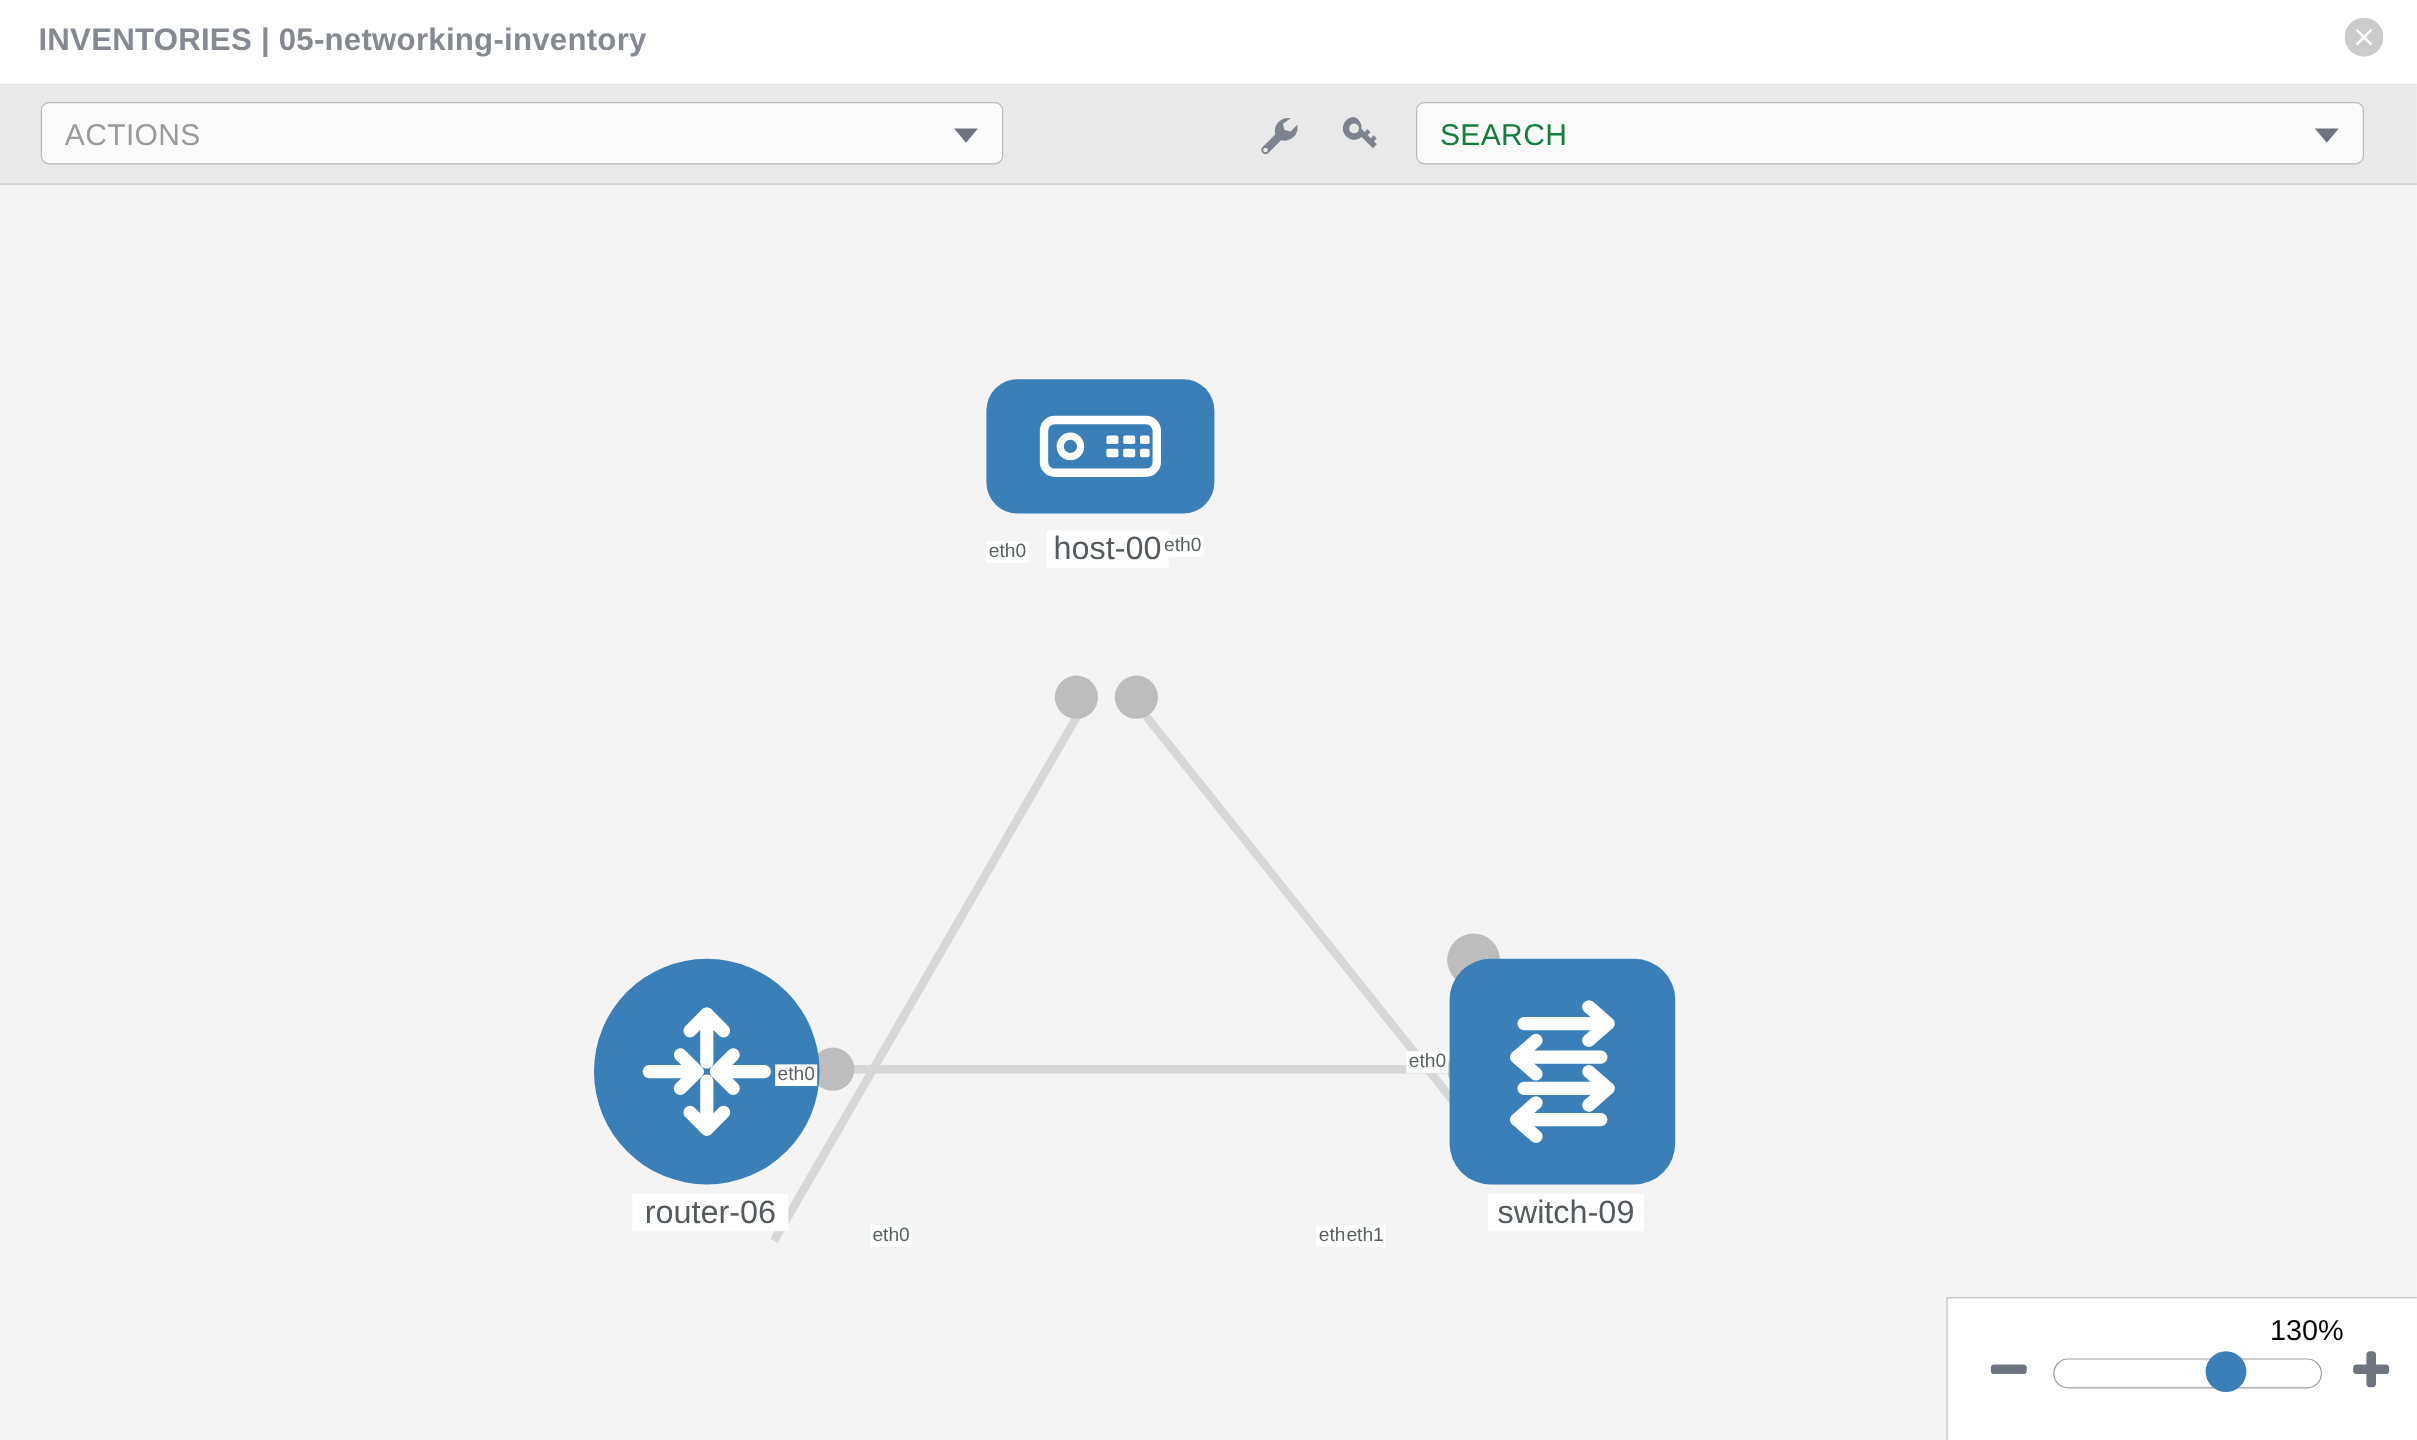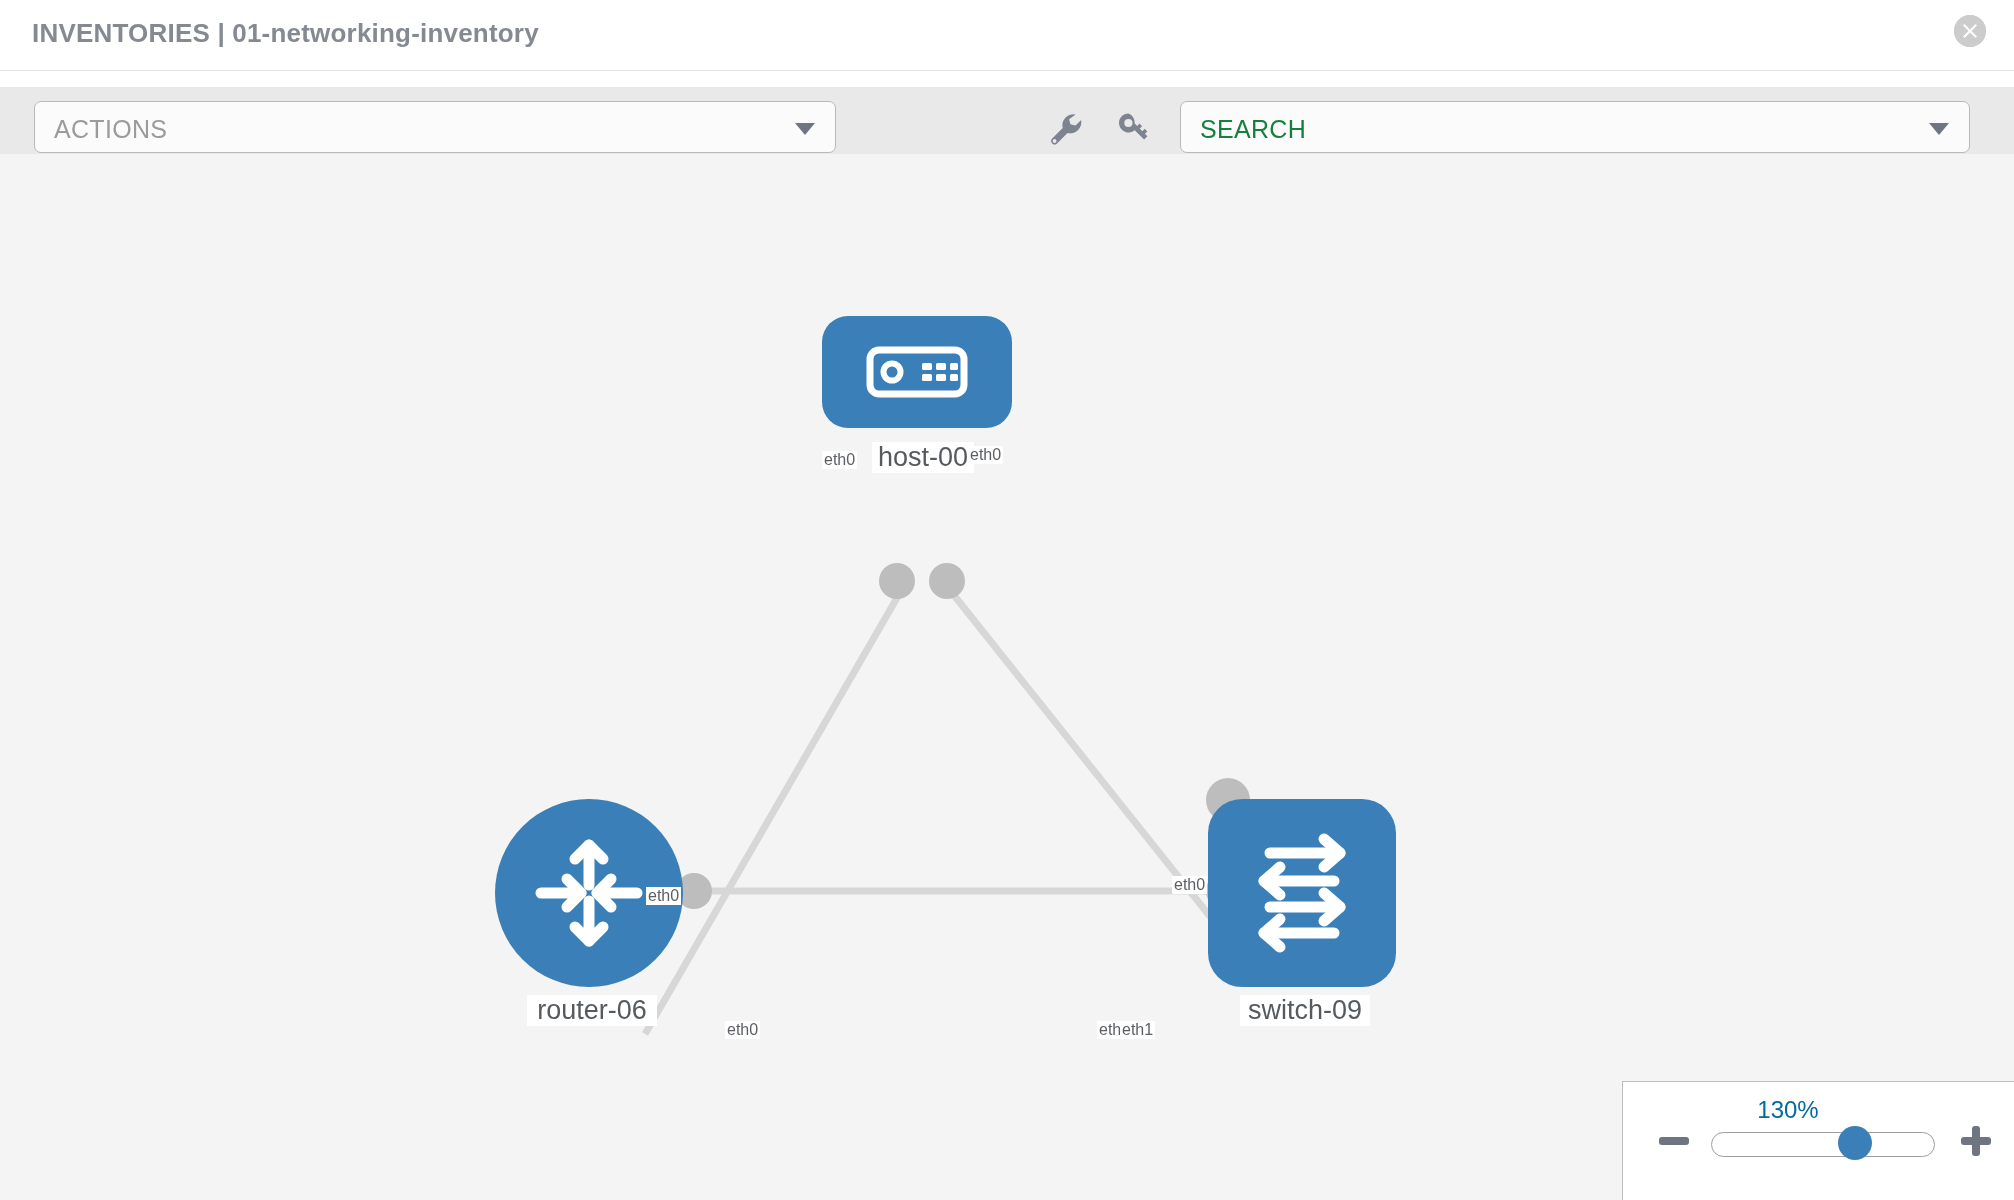--- a/index.html
+++ b/index.html
@@ -56,21 +56,20 @@
 
   
   .toolbar {
     position: absolute;
     left: 0; top: 71px;
     width: 2014px;
     height: 83px;
     background: #e9e9e9;
     border-bottom: 1px solid #bfbfbf;
     box-sizing: border-box;
-    margin-top: 16px;
   }
   .actions-select {
     position: absolute;
     left: 34px;
     top: 14px;
     width: 802px;
     height: 52px;
     background: #fbfbfb;
     border: 1px solid #b9b9b9;
     border-radius: 7px;
@@ -189,23 +188,23 @@
     background: #ffffff;
     border-top: 1px solid #bdbdbd;
     border-left: 1px solid #bdbdbd;
     box-sizing: border-box;
   }
   .zoom-value {
     position: absolute;
     top: 14px;
     left: 0;
     width: 330px;
-    text-align: center;
+    text-align: right;
     font-size: 24px;
-    color: #0369a1;
+    color: #000000;
   }
   .zoom-minus, .zoom-plus {
     position: absolute;
     top: 42px;
     width: 34px;
     height: 34px;
     cursor: pointer;
   }
   .zoom-minus { left: 34px; }
   .zoom-plus  { left: 336px; }
@@ -231,21 +230,21 @@
     background: #3b7fb8;
     cursor: pointer;
   }
 </style>
 </head>
 <body>
 
 <div id="app">
 
   <div class="titlebar">
-    <div class="page-title">INVENTORIES | 01-networking-inventory</div>
+    <div class="page-title">INVENTORIES | 05-networking-inventory</div>
     <div class="close-btn">
       <svg width="32" height="32" viewBox="0 0 32 32" aria-hidden="true">
         <circle cx="16" cy="16" r="16" fill="#cccccc"></circle>
         <path d="M10.5 9 L16 14.5 L21.5 9 L23 10.5 L17.5 16 L23 21.5 L21.5 23 L16 17.5 L10.5 23 L9 21.5 L14.5 16 L9 10.5 Z" fill="#ffffff"></path>
       </svg>
     </div>
   </div>
 
   <div class="toolbar">
 

